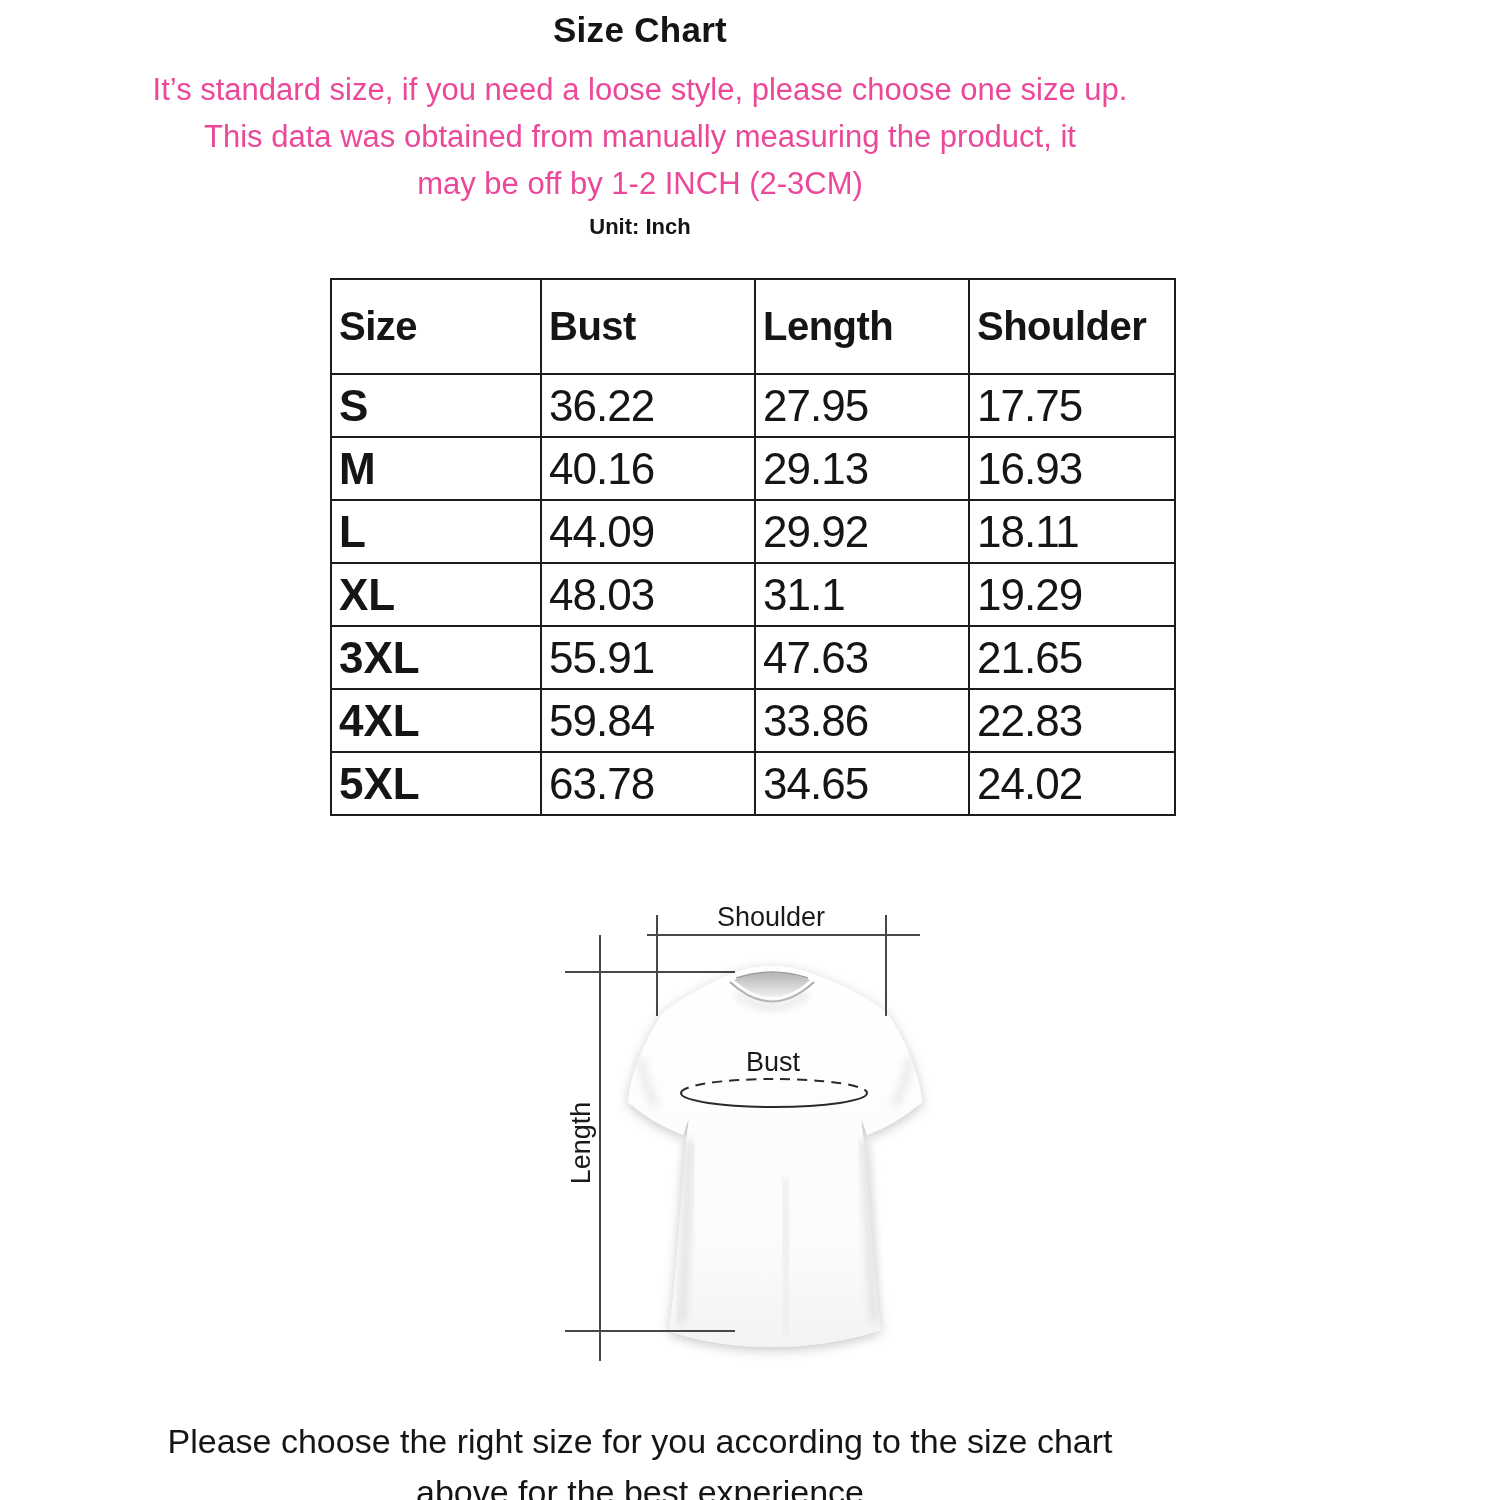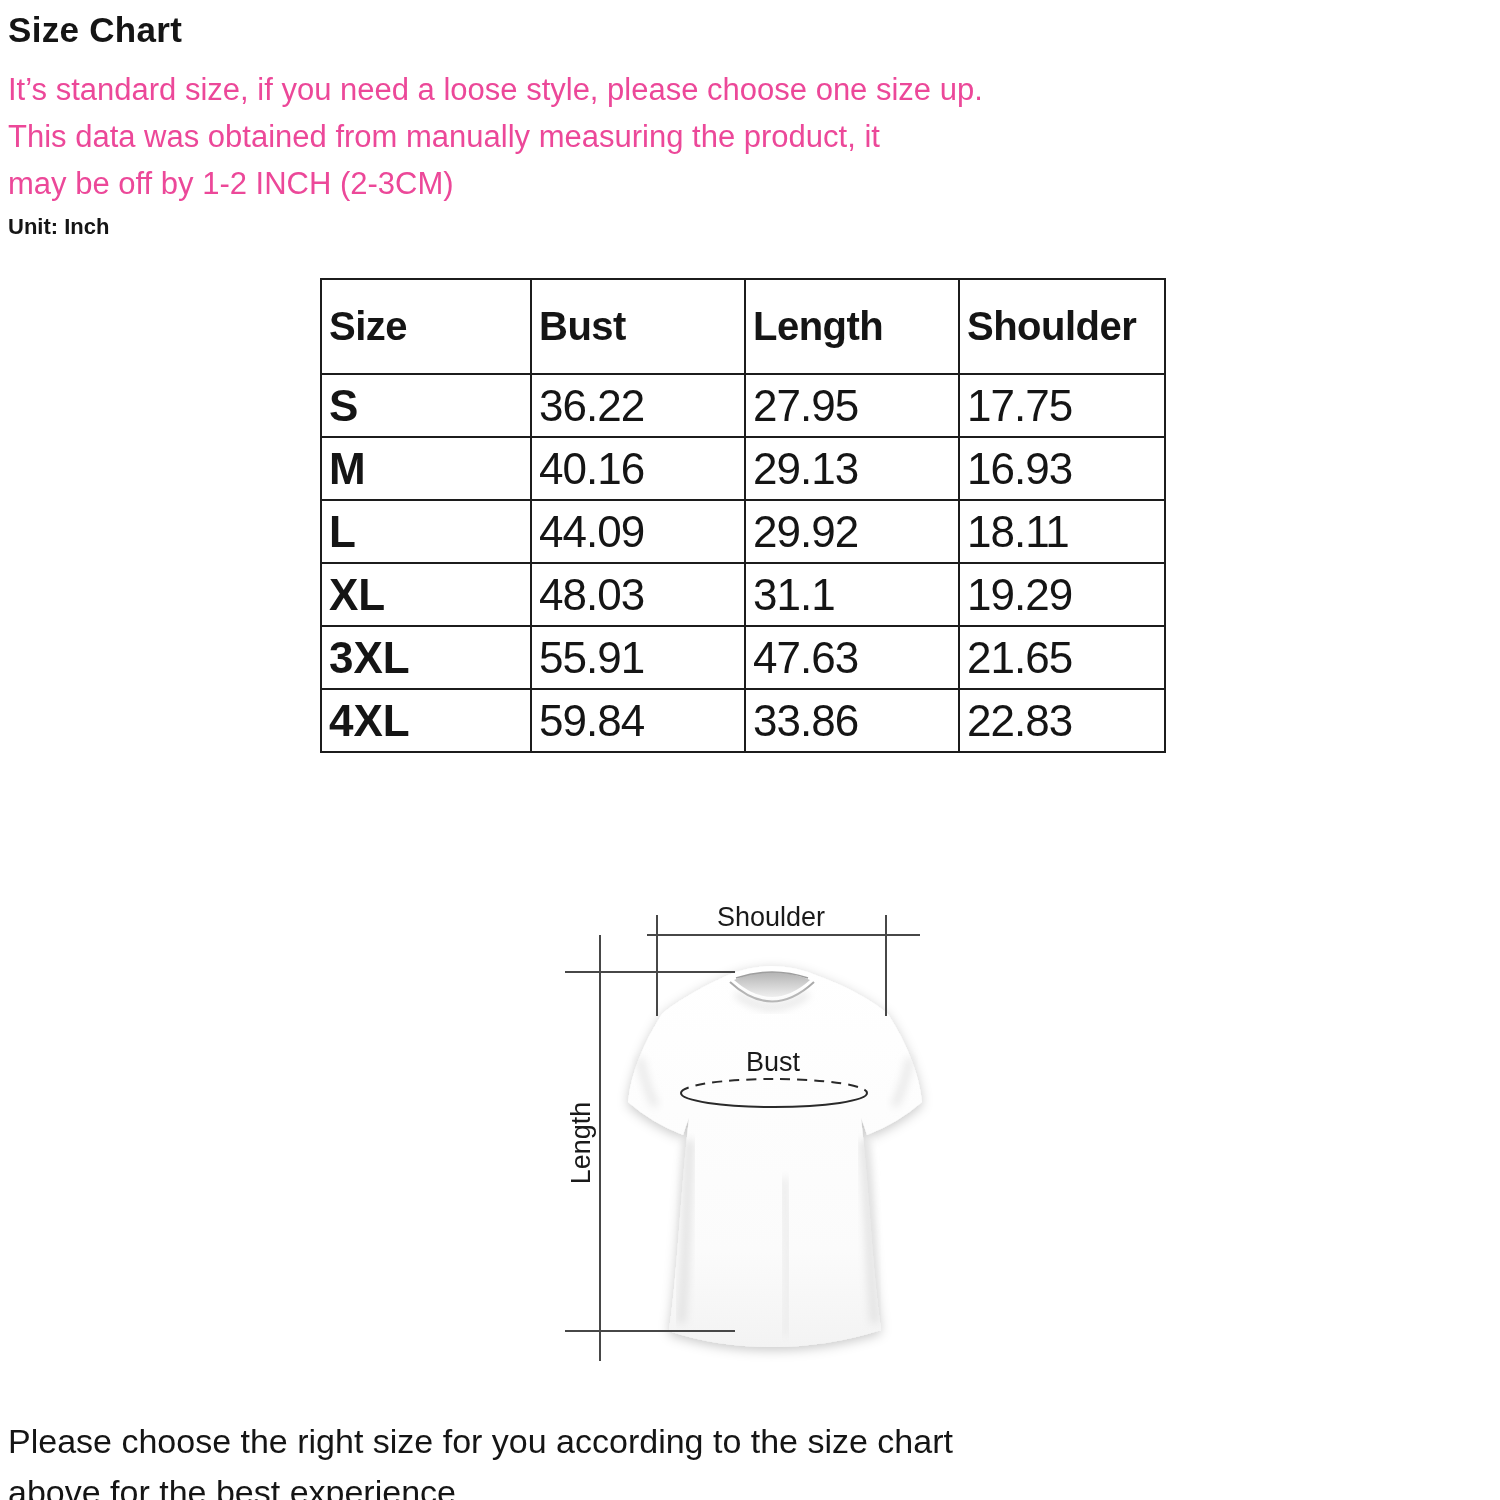--- a/index.html
+++ b/index.html
@@ -5,28 +5,28 @@
   * { box-sizing: border-box; }
   html, body { margin: 0; padding: 0; }
   body {
     width: 1500px; height: 1500px;
     background: #ffffff;
     font-family: "Liberation Sans", sans-serif;
     color: #151515;
     position: relative;
     overflow: hidden;
   }
-  .abs-center { position: absolute; left: 8px; width: 1248px; }
+  .abs-center { position: absolute; left: 16px; width: 1248px; text-align: center; }
   .page-title { top: 10px; font-size: 35px; font-weight: 800; letter-spacing: 0.3px; }
   .subtitle { top: 66px; font-size: 31px; line-height: 47px; font-weight: 400; color: #ec4899; }
   .unit-label { top: 214px; font-size: 22px; font-weight: 800; }
   .footer-note { top: 1392px; font-size: 34px; line-height: 51px; font-weight: 400; margin-top: 24px; }
 
   table.size-table {
-    position: absolute; left: 320px; top: 278px;
+    position: absolute; left: 330px; top: 278px;
     width: 844px;
     border-collapse: collapse;
     table-layout: fixed;
     border-radius: 13px;
   }
   .size-table th, .size-table td {
     border: 2px solid #1c1c1c;
     text-align: left;
     vertical-align: middle;
     padding: 0 4px 0 7px;
@@ -115,20 +115,26 @@
     <td>21.65</td>
   </tr>
 
   <tr>
     <th>4XL</th>
     <td>59.84</td>
     <td>33.86</td>
     <td>22.83</td>
   </tr>
 
+  <tr>
+    <th>5XL</th>
+    <td>63.78</td>
+    <td>34.65</td>
+    <td>24.02</td>
+  </tr>
 </tbody>
 </table>
 
 <div class="diagram-wrap">
   <svg width="470" height="500" viewBox="0 0 470 500">
     <defs>
       <linearGradient id="shirtGrad" x1="0" y1="0" x2="0" y2="1">
         <stop offset="0" stop-color="#ffffff"></stop>
         <stop offset="0.75" stop-color="#fbfbfb"></stop>
         <stop offset="1" stop-color="#f3f3f3"></stop>

